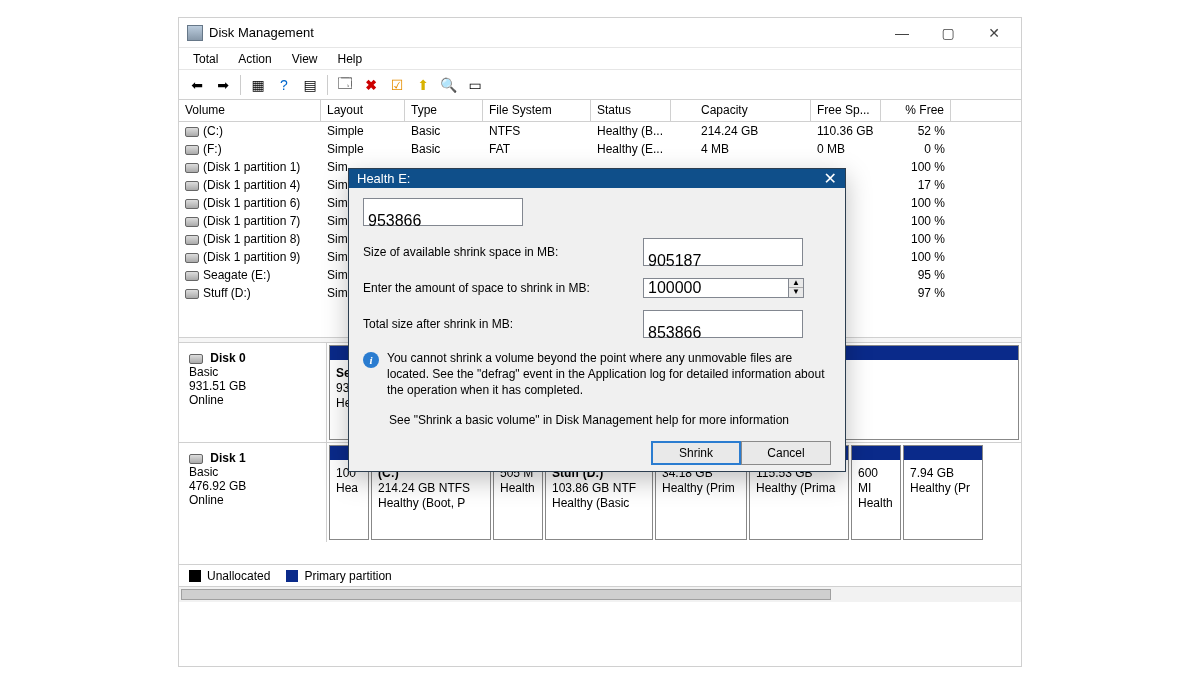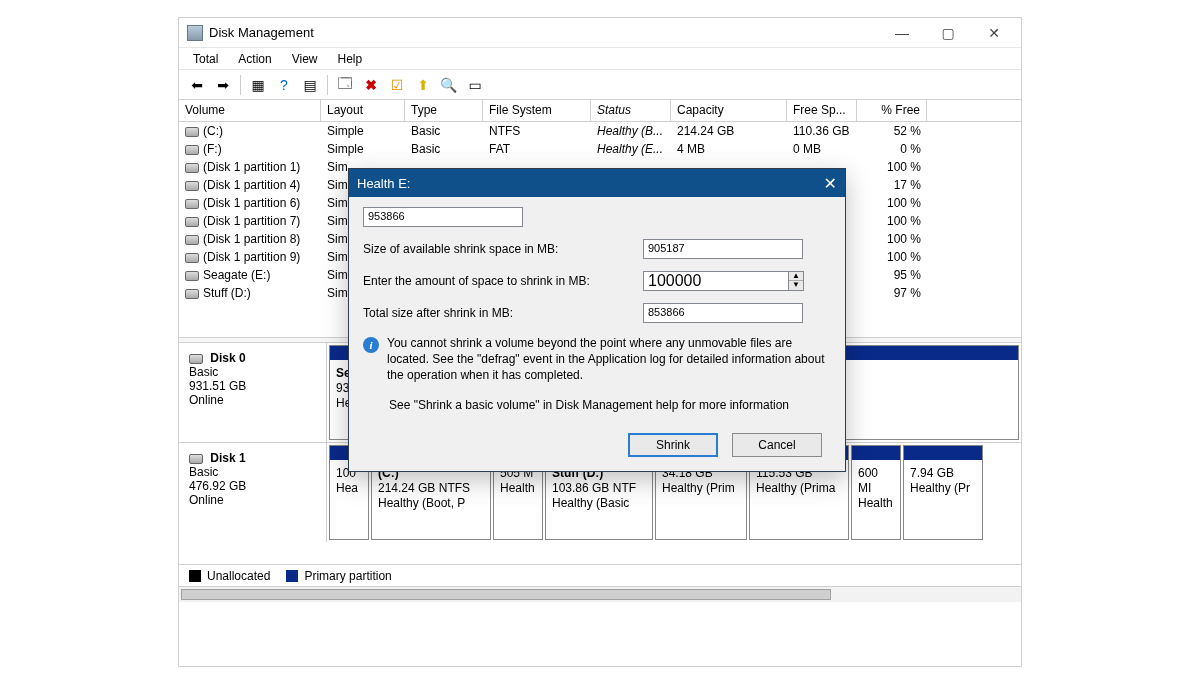--- a/index.html
+++ b/index.html
@@ -68,22 +68,22 @@
   .columns-header .col {
     padding: 3px 6px;
     border-right: 1px solid #d0d0d0;
     font-size: 12px;
     overflow: hidden; white-space: nowrap;
   }
   .col-volume { width: 142px; }
   .col-layout { width: 84px; }
   .col-type   { width: 78px; }
   .col-fs     { width: 108px; }
-  .col-status { width: 80px; font-style: italic; }
-  .col-cap    { width: 116px; }
+  .col-status { width: 80px; }
+  .col-cap    { width: 116px; margin-left: 24px; }
   .col-free   { width: 70px; }
   .col-pfree  { width: 70px; text-align: right; }
   .volumes {
     height: 216px;
     overflow: hidden;
     border-bottom: 1px solid #d0d0d0;
   }
   .vrow {
     display: flex;
     height: 18px;
@@ -184,22 +184,22 @@
   .dlg-body {
     padding: 10px 14px 4px 14px;
     flex: 1;
   }
   .dlg-row { display: flex; align-items: center; margin-bottom: 12px; }
   .dlg-row .lab { width: 280px; font-size: 12px; }
   .dlg-row .val {
     width: 160px; height: 20px;
     border: 1px solid #828790;
     background: #fff;
-    padding: 2px 4px;
-    font-size: 11px;
+    padding: 13px 4px;
+    font-size: 16px;
   }
   .dlg-row .spin {
     display: flex; flex-direction: column;
     border: 1px solid #828790; border-left: none;
     height: 20px;
   }
   .dlg-row .spin div {
     width: 14px; height: 9px;
     font-size: 8px; line-height: 8px;
     text-align: center; background: #e9e9e9;
@@ -216,22 +216,22 @@
   .hintrow .info-icon {
     width: 16px; height: 16px; border-radius: 50%;
     background: #2a7cd0; color: #fff; font-weight: 700;
     display: flex; align-items: center; justify-content: center;
     font-style: italic; font-family: Georgia, serif;
     flex: 0 0 16px; margin-top: 2px;
     font-size: 11px;
   }
   .dlg-help { font-size: 12px; margin: 14px 0 0 26px; }
   .dlg-actions {
-    display: flex; justify-content: flex-end; gap: 14px;
-    padding: 10px 23px 14px;
+    display: flex; justify-content: flex-end; 
+    padding: 10px 14px 14px;
   }
   .dlg-actions button {
     width: 90px; height: 24px;
     background: #e9e9e9; border: 1px solid #8a8a8a;
     font-size: 12px; font-family: inherit;
   }
   .dlg-actions button.primary { border: 2px solid #2a7cd0; }
 </style>
 </head>
 <body>

